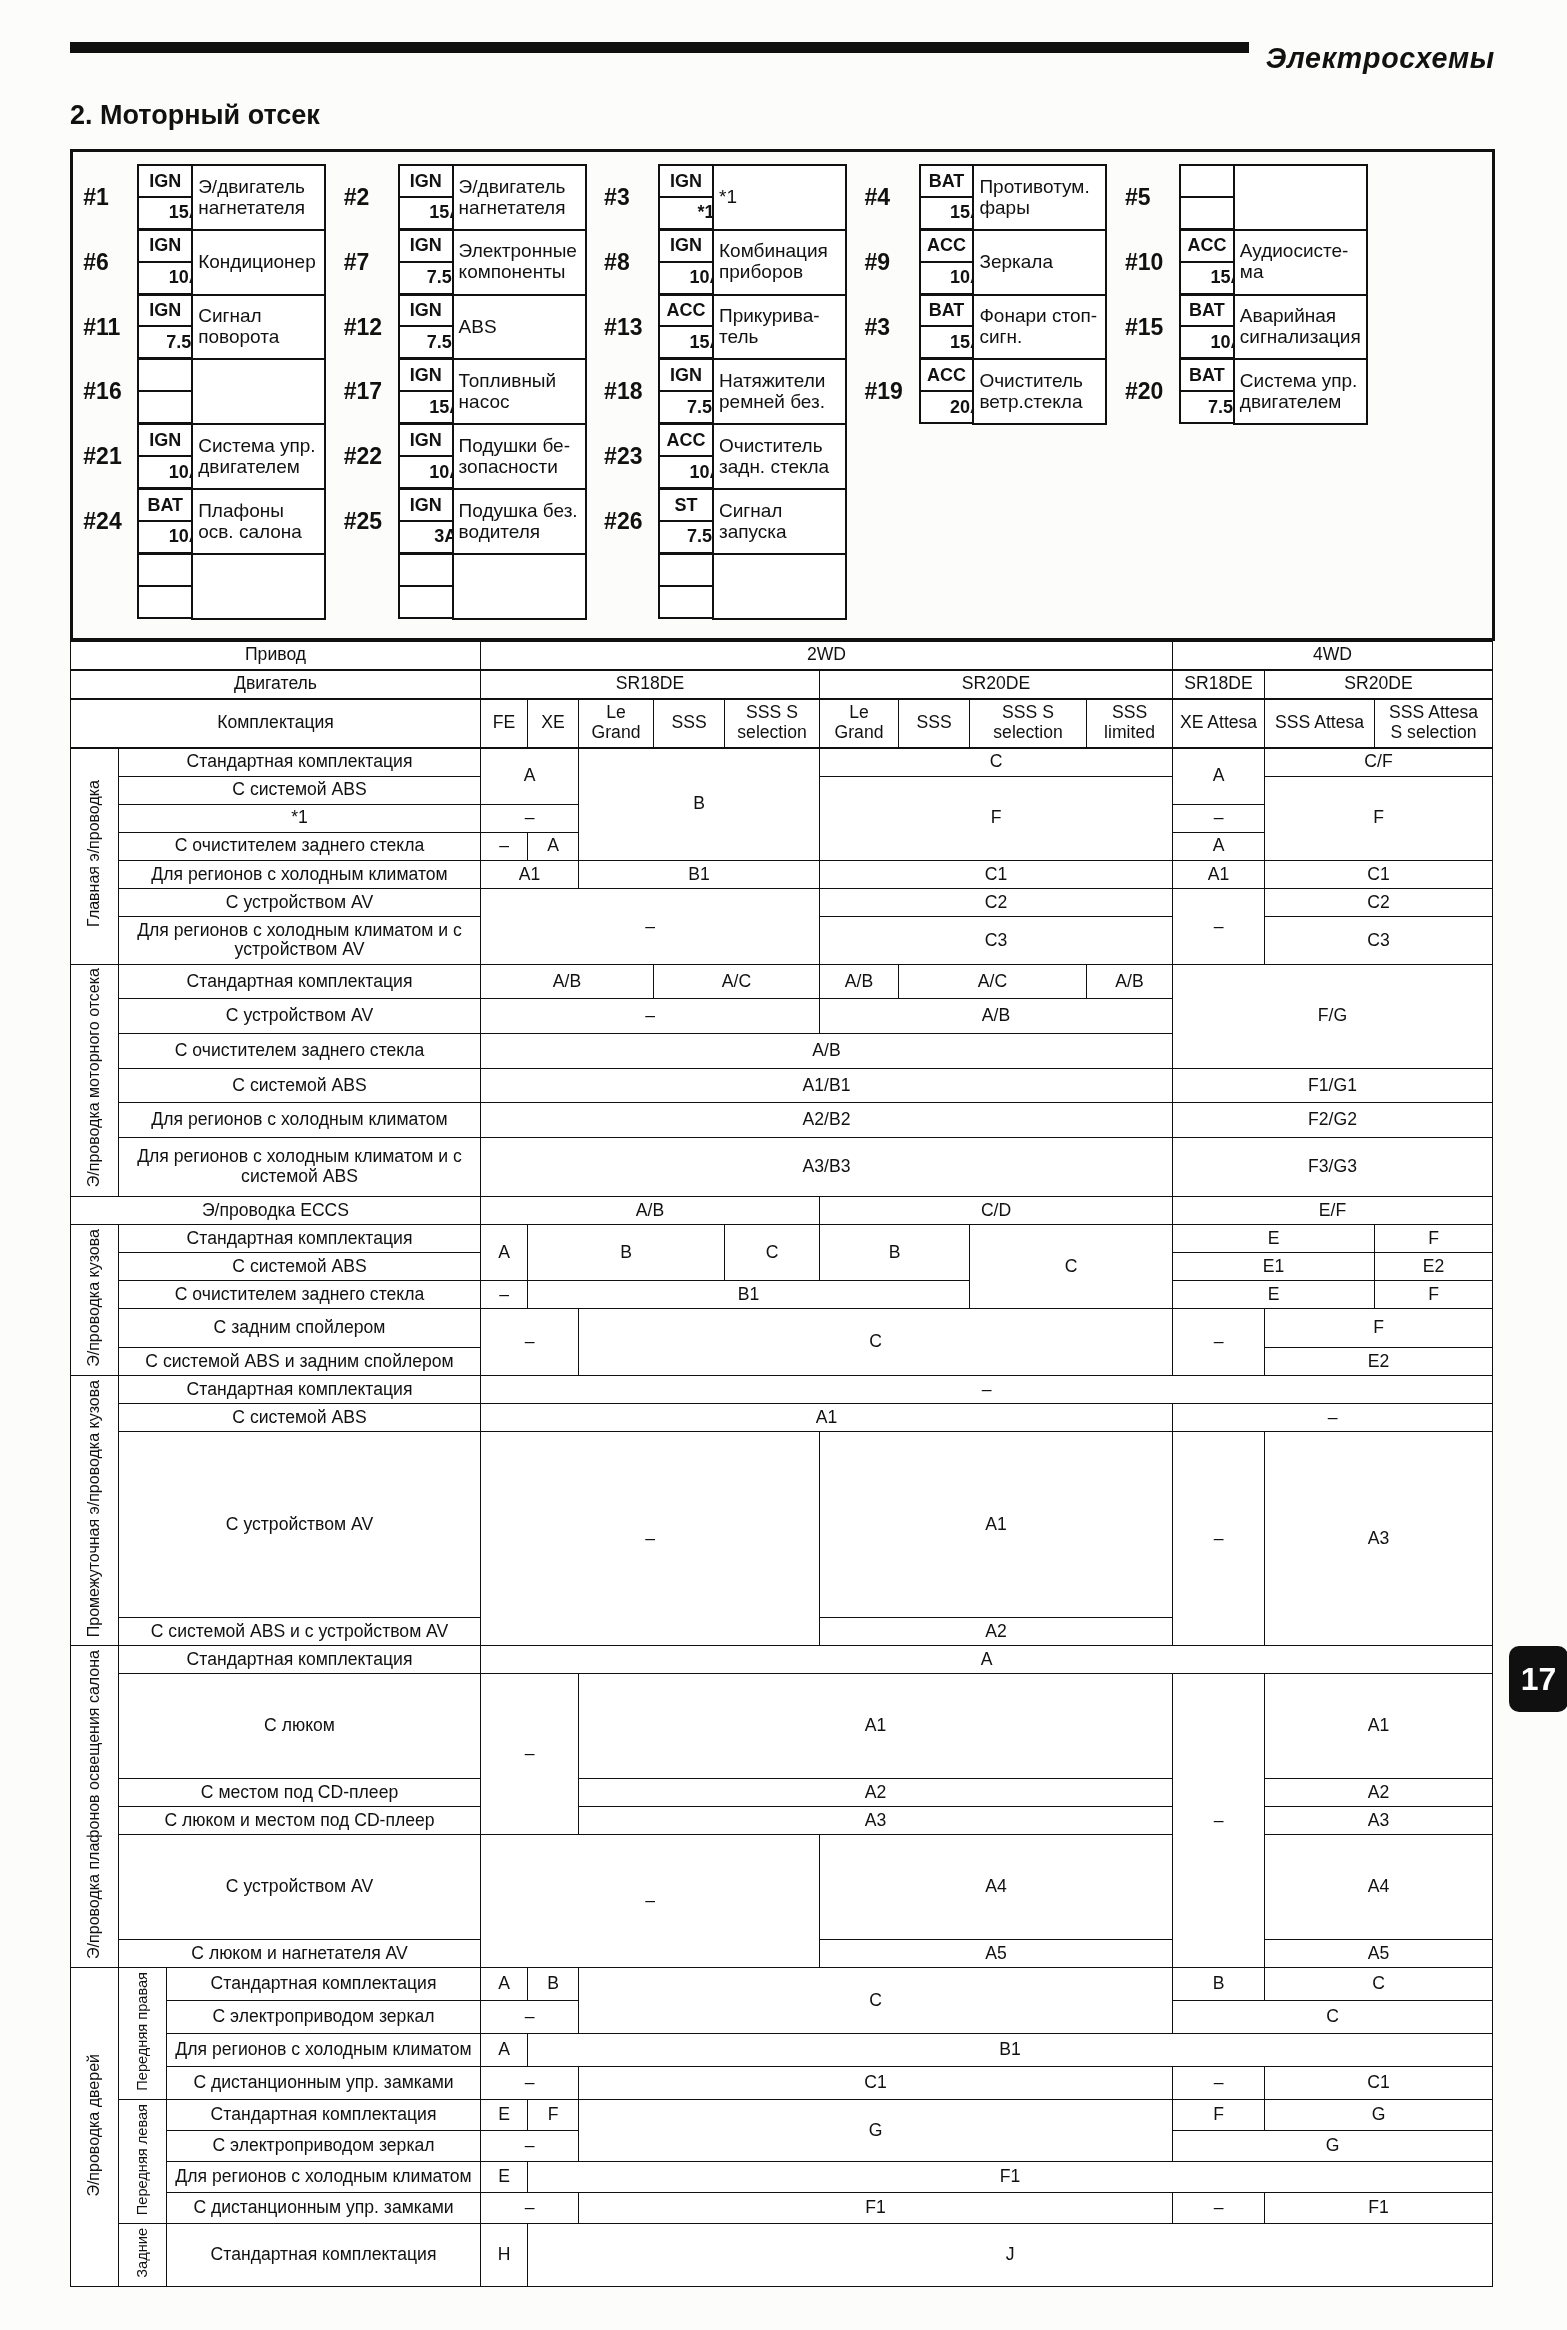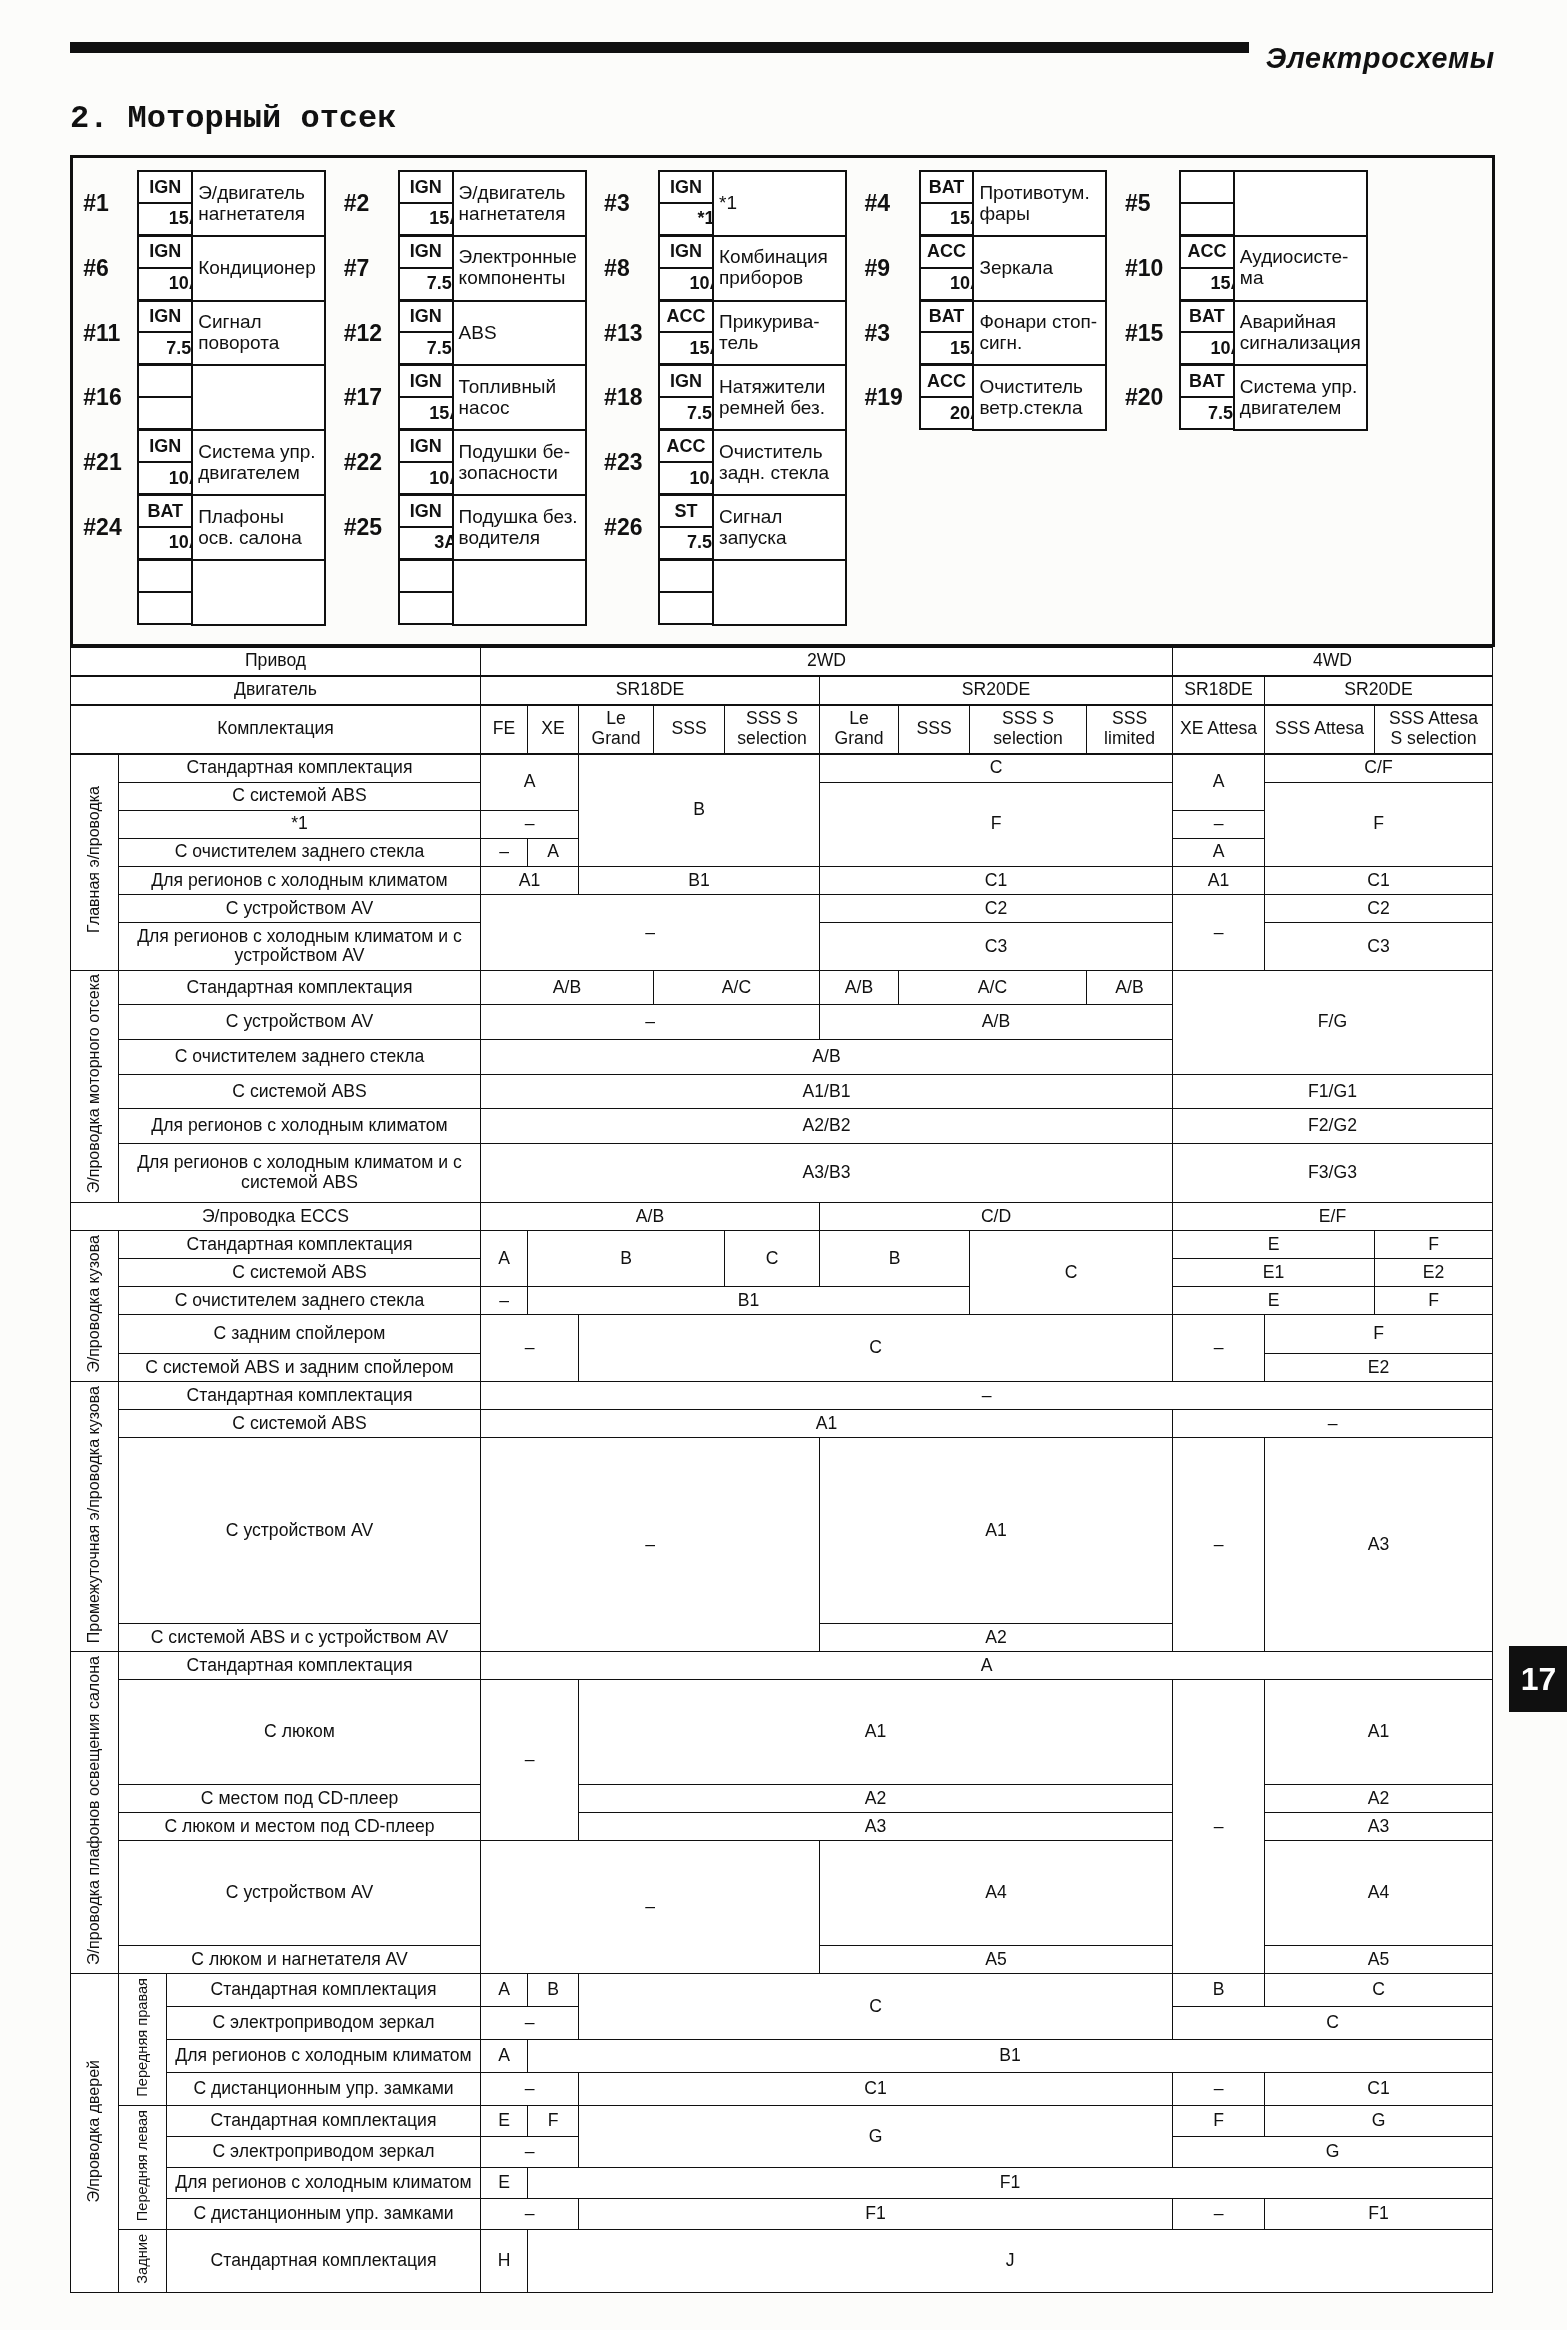--- a/index.html
+++ b/index.html
@@ -7,21 +7,21 @@
     width: 1568px; height: 2330px; position: relative;
     background: #fcfcfa; color: #111;
     font-family: "Liberation Sans", sans-serif;
     overflow: hidden;
   }
   .page { padding: 42px 73px 0 70px; }
   
   .topbar { display: flex; align-items: flex-start; gap: 17px; }
   .topbar .bar { flex: 1; height: 11px; background: #101010; }
   .topbar .t { font-size: 28.6px; font-weight: bold; font-style: italic; letter-spacing: 0.7px; }
-  h2.sectitle { font-size: 32px; font-weight: bold; margin: 25px 0 17.6px 0; font-family: Liberation Mono, monospace; }
+  h2.sectitle { font-size: 27px; font-weight: bold; margin: 25px 0 17.6px 0; }
   
   .fusepanel { border: 3.7px solid #101010; padding: 14.6px 7.3px 8.8px 10.3px; display: flex; gap: 17.6px; height: 492px; }
   .fgroup { display: flex; flex-direction: column; }
   .fentry { display: flex; align-items: stretch; margin-top: -2.2px; min-height: 67px; }
   .fnum { width: 54px; font-size: 23px; font-weight: bold; display: flex; align-items: center; }
   .fta { width: 56px; display: flex; flex-direction: column; }
   .fta .c { height: 34px; border: 2.2px solid #101010; display: flex; align-items: center; justify-content: center;
             font-size: 18px; font-weight: bold; background: #fff; }
   .fta .c + .c { margin-top: -2.2px; padding-left: 40px; }
   .fdesc { width: 135px; border: 2.2px solid #101010; margin-left: -2.2px; font-size: 19px; line-height: 1.1;
@@ -35,21 +35,21 @@
   }
   table.wt thead th { border-bottom-width: 2.2px; }
   td.lbl, td.lblw, th.hl { text-align: left; }
   td.sec, td.sub { position: relative; padding: 1.5px; }
   td.sec > span, td.sub > span {
     writing-mode: vertical-rl; transform: rotate(180deg); display: inline-block;
     font-size: 16px; line-height: 1.15; max-height: 100%;
   }
   td.sub > span { font-size: 14.6px; }
   .chaptab { position: absolute; right: 0; top: 1646px; width: 59px; height: 66px; background: #101010;
-             color: #fff; font-size: 32px; font-weight: bold; display: flex; align-items: center; justify-content: center; }
+             color: #fff; font-size: 32px; font-weight: bold; display: flex; align-items: center; justify-content: center; border-radius: 10px; }
 </style>
 </head>
 <body>
 
 <div class="page">
 
   <div class="topbar">
     <div class="bar"></div>
     <div class="t">Электросхемы</div>
   </div>

